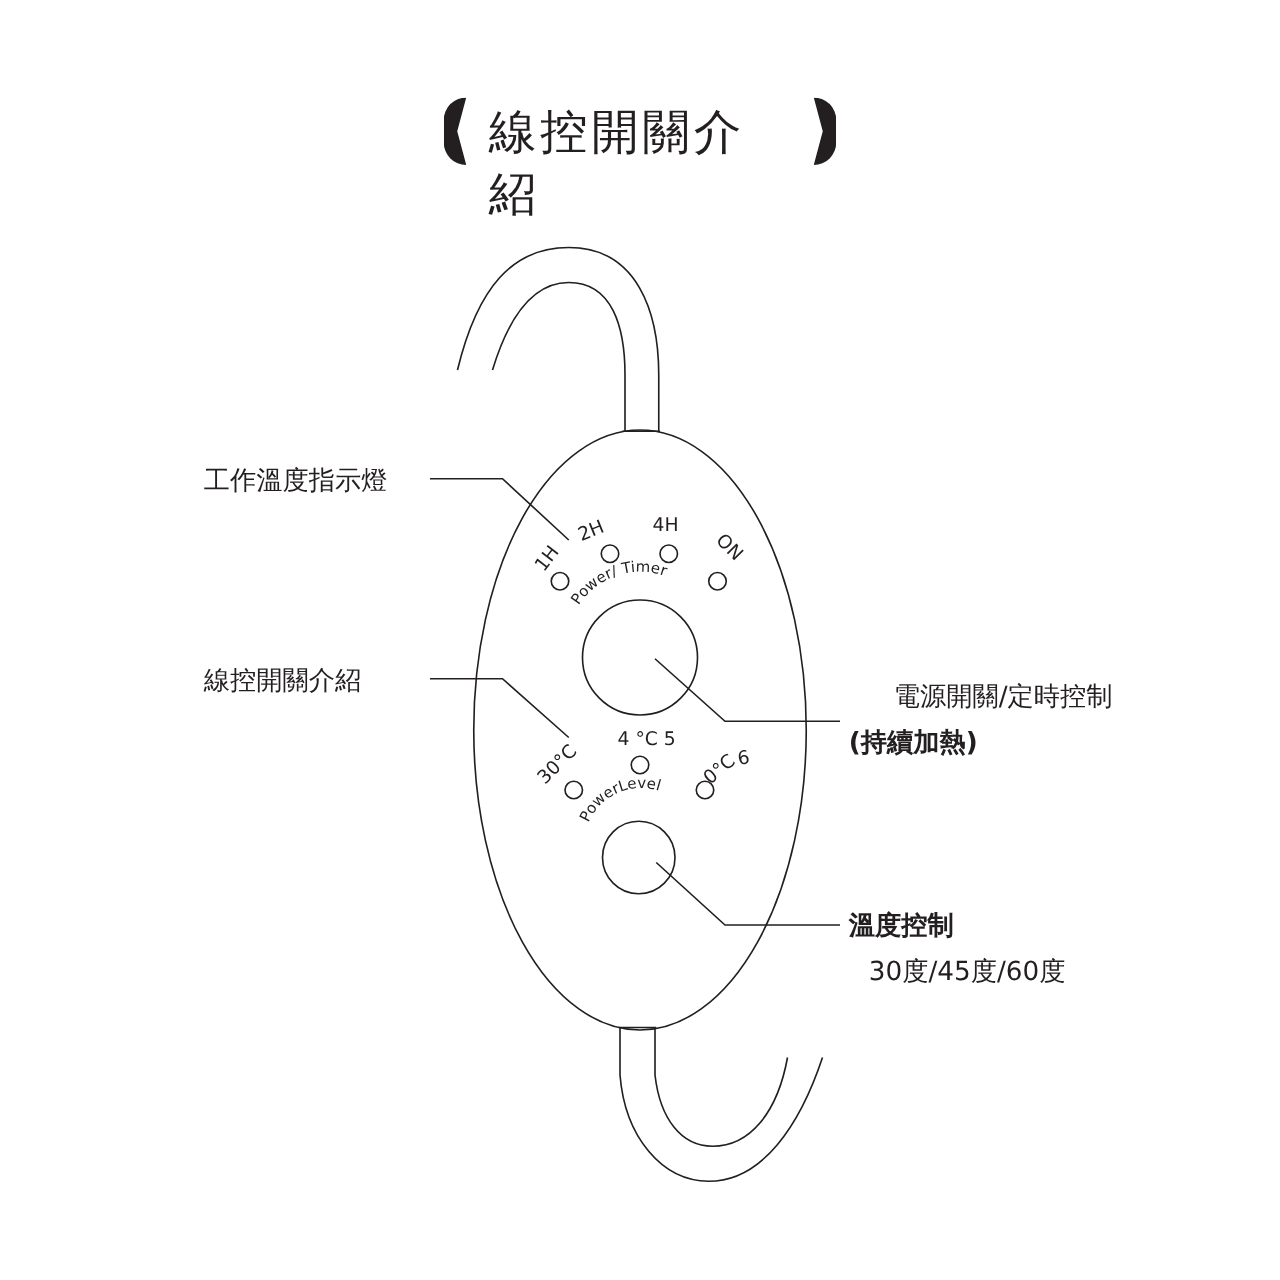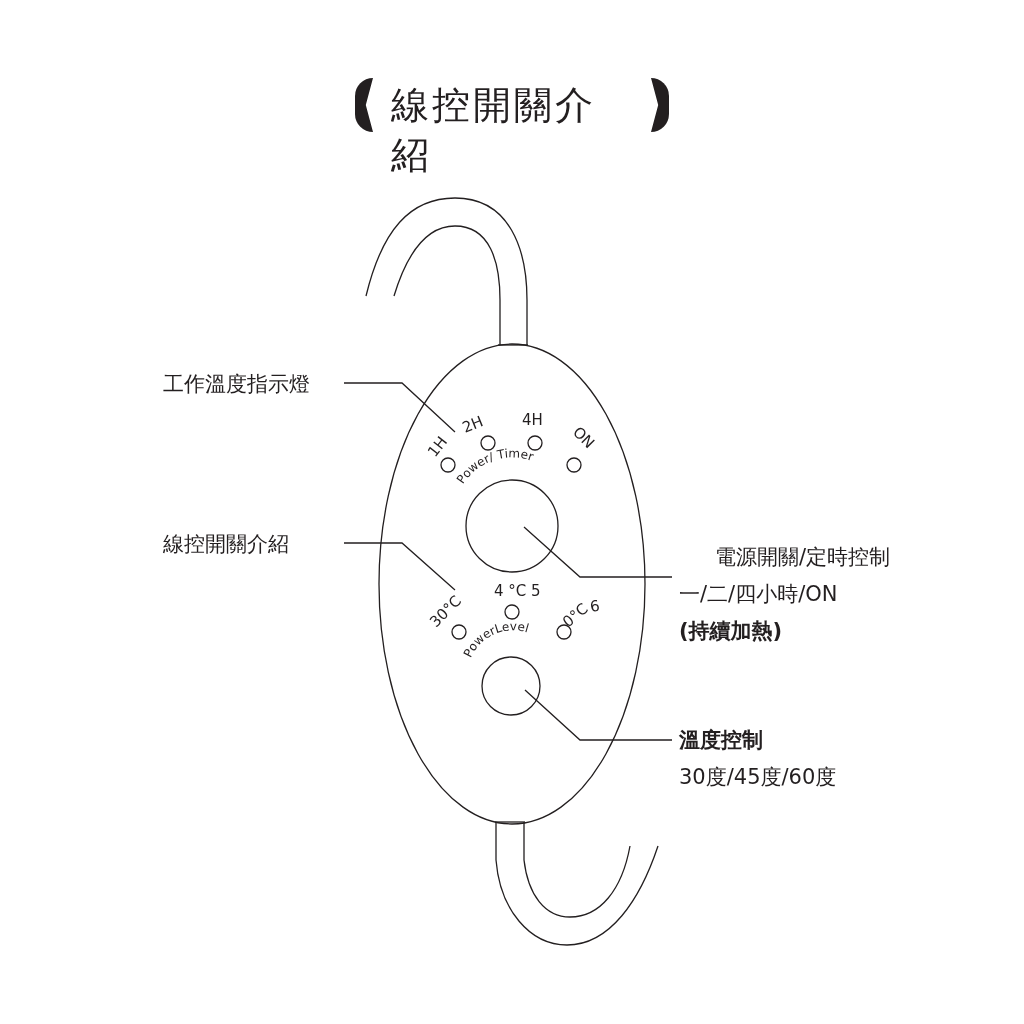--- a/index.html
+++ b/index.html
@@ -74,20 +74,19 @@
     <text><textPath href="#arc-timer" startOffset="2">Power/ Timer</textPath></text>
     <text><textPath href="#arc-level" startOffset="2">PowerLevel</textPath></text>
   </g>
 </svg>
 
 <div class="label label-left" style="top:366px;">工作溫度指示燈</div>
 <div class="label label-left" style="top:526px;">線控開關介紹</div>
 
 <div style="position:absolute; left:679px; top:539px;">
   <div class="label" style="position:relative; left:0;margin-left:36px;">電源開關/定時控制</div>
-  <div class="label" style="position:relative; left:0;">一/二/四小時/ON</div>
   <div class="label" style="position:relative; left:0;font-weight:bold;">(持續加熱)</div>
 </div>
 
 <div style="position:absolute; left:679px; top:722px;">
   <div class="label" style="position:relative; left:0;font-weight:bold;">溫度控制</div>
-  <div class="label" style="position:relative; left:0;text-align:center;">30度/45度/60度</div>
+  <div class="label" style="position:relative; left:16px;text-align:center;">30度/45度/60度</div>
 </div>
 
 </body></html>

